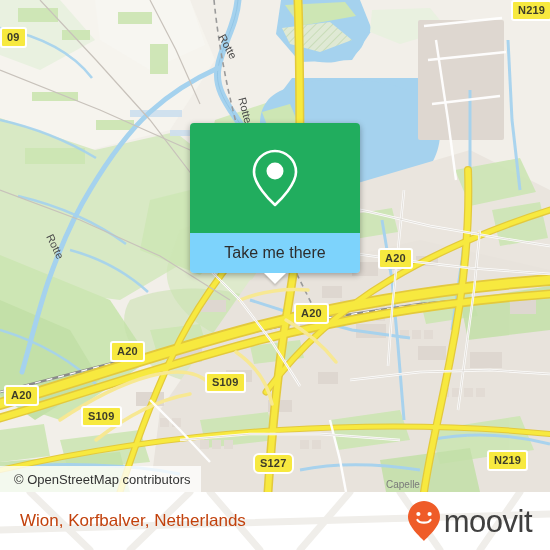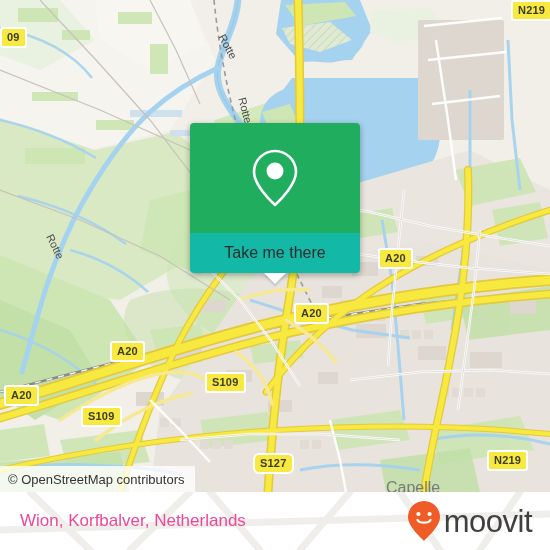--- a/index.html
+++ b/index.html
@@ -59,21 +59,21 @@
     color: #4a4a4a;
     font-family: "Liberation Sans", sans-serif;
     font-size: 11px;
     white-space: nowrap;
     transform-origin: left top;
   }
   .place-label {
     position: absolute;
     color: #7a7a7a;
     font-family: "Liberation Sans", sans-serif;
-    font-size: 16px;
+    font-size: 10px;
     white-space: nowrap;
   }
 
   
   #popup {
     position: absolute;
     left: 190px;
     top: 123px;
     width: 170px;
     border-radius: 4px;
@@ -83,21 +83,21 @@
   }
   #popup-head {
     background: #21ad5e;
     border-radius: 4px 4px 0 0;
     height: 110px;
     display: flex;
     align-items: center;
     justify-content: center;
   }
   #popup-body {
-    background: #14b8a6;
+    background: #7dd3fc;
     border-radius: 0 0 4px 4px;
     height: 40px;
     display: flex;
     align-items: center;
     justify-content: center;
     position: relative;
   }
   #popup-label {
     color: #2d2d2d;
     font-family: "Liberation Sans", sans-serif;
@@ -117,21 +117,21 @@
 
   
   #attribution {
     position: absolute;
     left: 0;
     top: 466px;
     height: 26px;
     background: rgba(255,255,255,0.78);
     display: flex;
     align-items: center;
-    padding: 0 10px 0 8px;
+    padding: 0 10px 0 14px;
     z-index: 15;
     box-sizing: border-box;
   }
   #attribution-text {
     color: #333333;
     font-family: "Liberation Sans", sans-serif;
     font-size: 13px;
     white-space: nowrap;
   }
 
@@ -150,21 +150,21 @@
     position: absolute;
     left: 0; top: 0;
     width: 550px; height: 58px;
     opacity: 1;
   }
   #footer-title {
     position: absolute;
     left: 20px;
     top: 50%;
     transform: translateY(-50%);
-    color: #ec4899;
+    color: #c2410c;
     font-family: "Liberation Sans", sans-serif;
     font-size: 17px;
     white-space: nowrap;
     z-index: 2;
   }
   #brand {
     position: absolute;
     right: 18px;
     top: 50%;
     transform: translateY(-50%);

